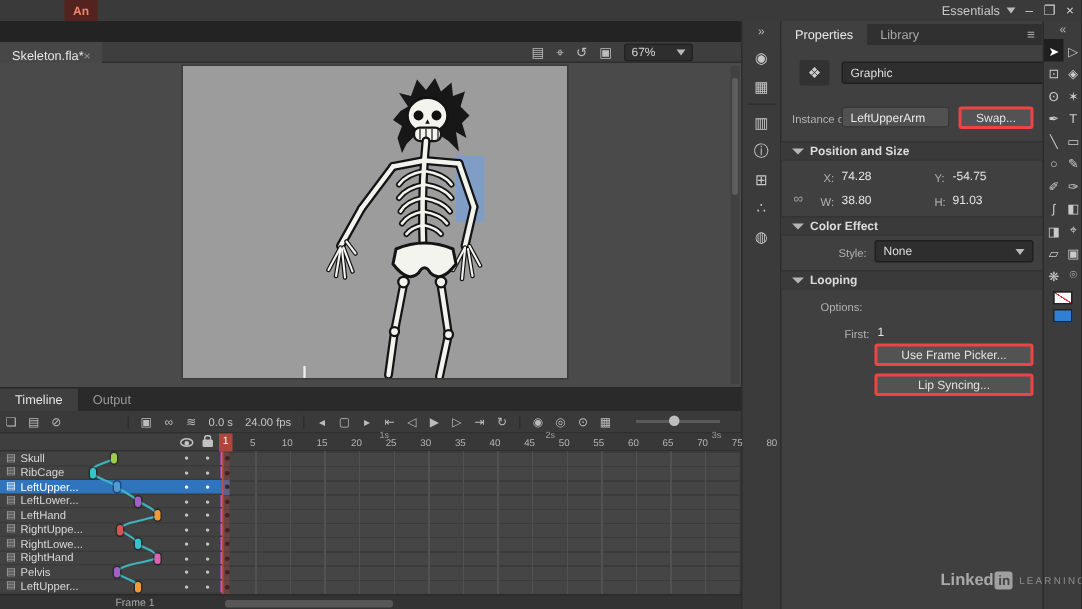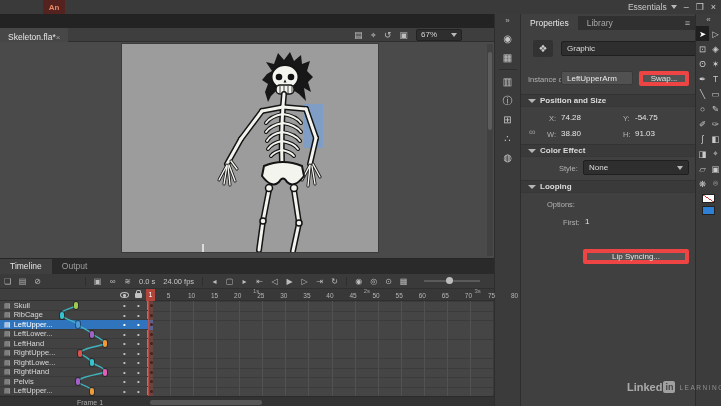--- a/index.html
+++ b/index.html
@@ -48,21 +48,21 @@
   .ptabbar{position:absolute;left:0;top:2px;width:175px;height:14px;background:#303030;display:flex;align-items:flex-end;}
   .ptab{height:14px;line-height:14px;padding:0 9px;font-size:8.5px;color:#a9a9a9;}
   .ptab.active{background:#404040;color:#e9e9e9;}
   .pmenu{margin-left:auto;color:#b0b0b0;font-size:9px;padding-right:6px;line-height:14px;}
   .symicon{position:absolute;left:12px;top:26px;width:20px;height:17px;background:#323232;border-radius:2px;color:#cdcdcd;font-size:10px;display:flex;align-items:center;justify-content:center;}
   .dropdown{position:absolute;height:15px;background:#2e2e2e;border:1px solid #1f1f1f;border-radius:2px;color:#dedede;font-size:8px;display:flex;align-items:center;padding:0 5px;}
   .dropdown .caret{margin-left:auto;}
   .plabel{position:absolute;font-size:7.5px;color:#b2b2b2;}
   .pvalue{position:absolute;font-size:8px;color:#e4e4e4;}
   .pinput{position:absolute;height:14px;background:#515151;border:1px solid #393939;border-radius:2px;color:#e9e9e9;font-size:8px;display:flex;align-items:center;padding:0 5px;}
-  .pbtn{position:absolute;height:15px;background:#535353;border:4px solid #ef4444;border-radius:2px;color:#e2e2e2;font-size:8px;display:flex;align-items:center;justify-content:center;}
+  .pbtn{position:absolute;height:15px;background:#535353;border:2px solid #ef4444;border-radius:2px;color:#e2e2e2;font-size:8px;display:flex;align-items:center;justify-content:center;}
   .psec{position:absolute;left:0;width:175px;height:13px;background:#3a3a3a;border-top:1px solid #333;border-bottom:1px solid #373737;display:flex;align-items:center;padding-left:7px;gap:4px;}
   .psec .tri{width:0;height:0;border-left:4px solid transparent;border-right:4px solid transparent;border-top:4px solid #b5b5b5;}
   .psec .t{font-size:8px;font-weight:bold;color:#dcdcdc;}
   .linkicon{position:absolute;color:#9c9c9c;font-size:9px;}
 
   
   .toolsp{position:absolute;left:695px;top:14px;width:26px;height:392px;background:#3c3c3c;border-left:1px solid #2c2c2c;z-index:20;}
   .toolsp .collapse{color:#b5b5b5;font-size:8px;text-align:center;height:12px;line-height:12px;}
   .toolgrid{display:flex;flex-wrap:wrap;width:26px;}
   .tool{width:13px;height:15px;color:#cacaca;font-size:8.5px;display:flex;align-items:center;justify-content:center;}
@@ -315,20 +315,21 @@
         <span class="caret"></span>
     </div>
 
     <div class="psec" style="top:166px;">
       <span class="tri"></span>
       <span class="t">Looping</span>
     </div>
     <span class="plabel" style="left:26px;top:186px;">Options:</span>
     <span class="plabel" style="left:42px;top:204px;">First:</span>
     <span class="pvalue" style="left:64px;top:203px;">1</span>
+    <div class="pbtn" style="left:62px;top:215px;width:106px;">Use Frame Picker...</div>
     <div class="pbtn" style="left:62px;top:235px;width:106px;">Lip Syncing...</div>
   </div>
 
   <div class="toolsp">
     <div class="collapse">«</div>
     <div class="toolgrid" id="toolgrid">
         <div class="tool selected">➤</div>
         <div class="tool">▷</div>
         <div class="tool">⊡</div>
         <div class="tool">◈</div>

